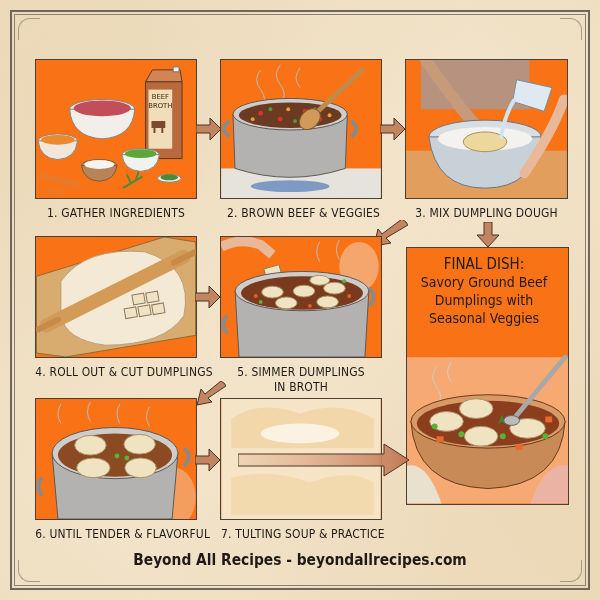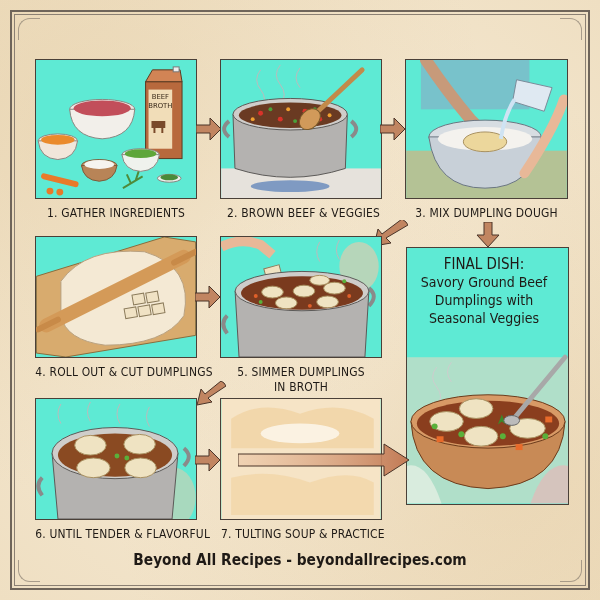--- a/index.html
+++ b/index.html
@@ -30,21 +30,21 @@
     border-color: #8b8073; border-style: solid; opacity: 0.7;
   }
   .corner.tl { left: 18px; top: 18px; border-width: 1px 0 0 1px; border-radius: 12px 0 0 0; }
   .corner.tr { right: 18px; top: 18px; border-width: 1px 1px 0 0; border-radius: 0 12px 0 0; }
   .corner.bl { left: 18px; bottom: 18px; border-width: 0 0 1px 1px; border-radius: 0 0 0 12px; }
   .corner.br { right: 18px; bottom: 18px; border-width: 0 1px 1px 0; border-radius: 0 0 12px 0; }
 
   .panel {
     position: absolute;
     border: 1.5px solid #4a4038;
-    background: #5eead4;
+    background: #f97316;
     overflow: hidden;
   }
   .panel svg { width: 100%; height: 100%; display: block; }
   .caption {
     position: absolute;
     font-family: "DejaVu Sans", sans-serif;
     font-size: 12.5px;
     letter-spacing: 0.2px;
     color: #1f1a16;
     text-align: center;

